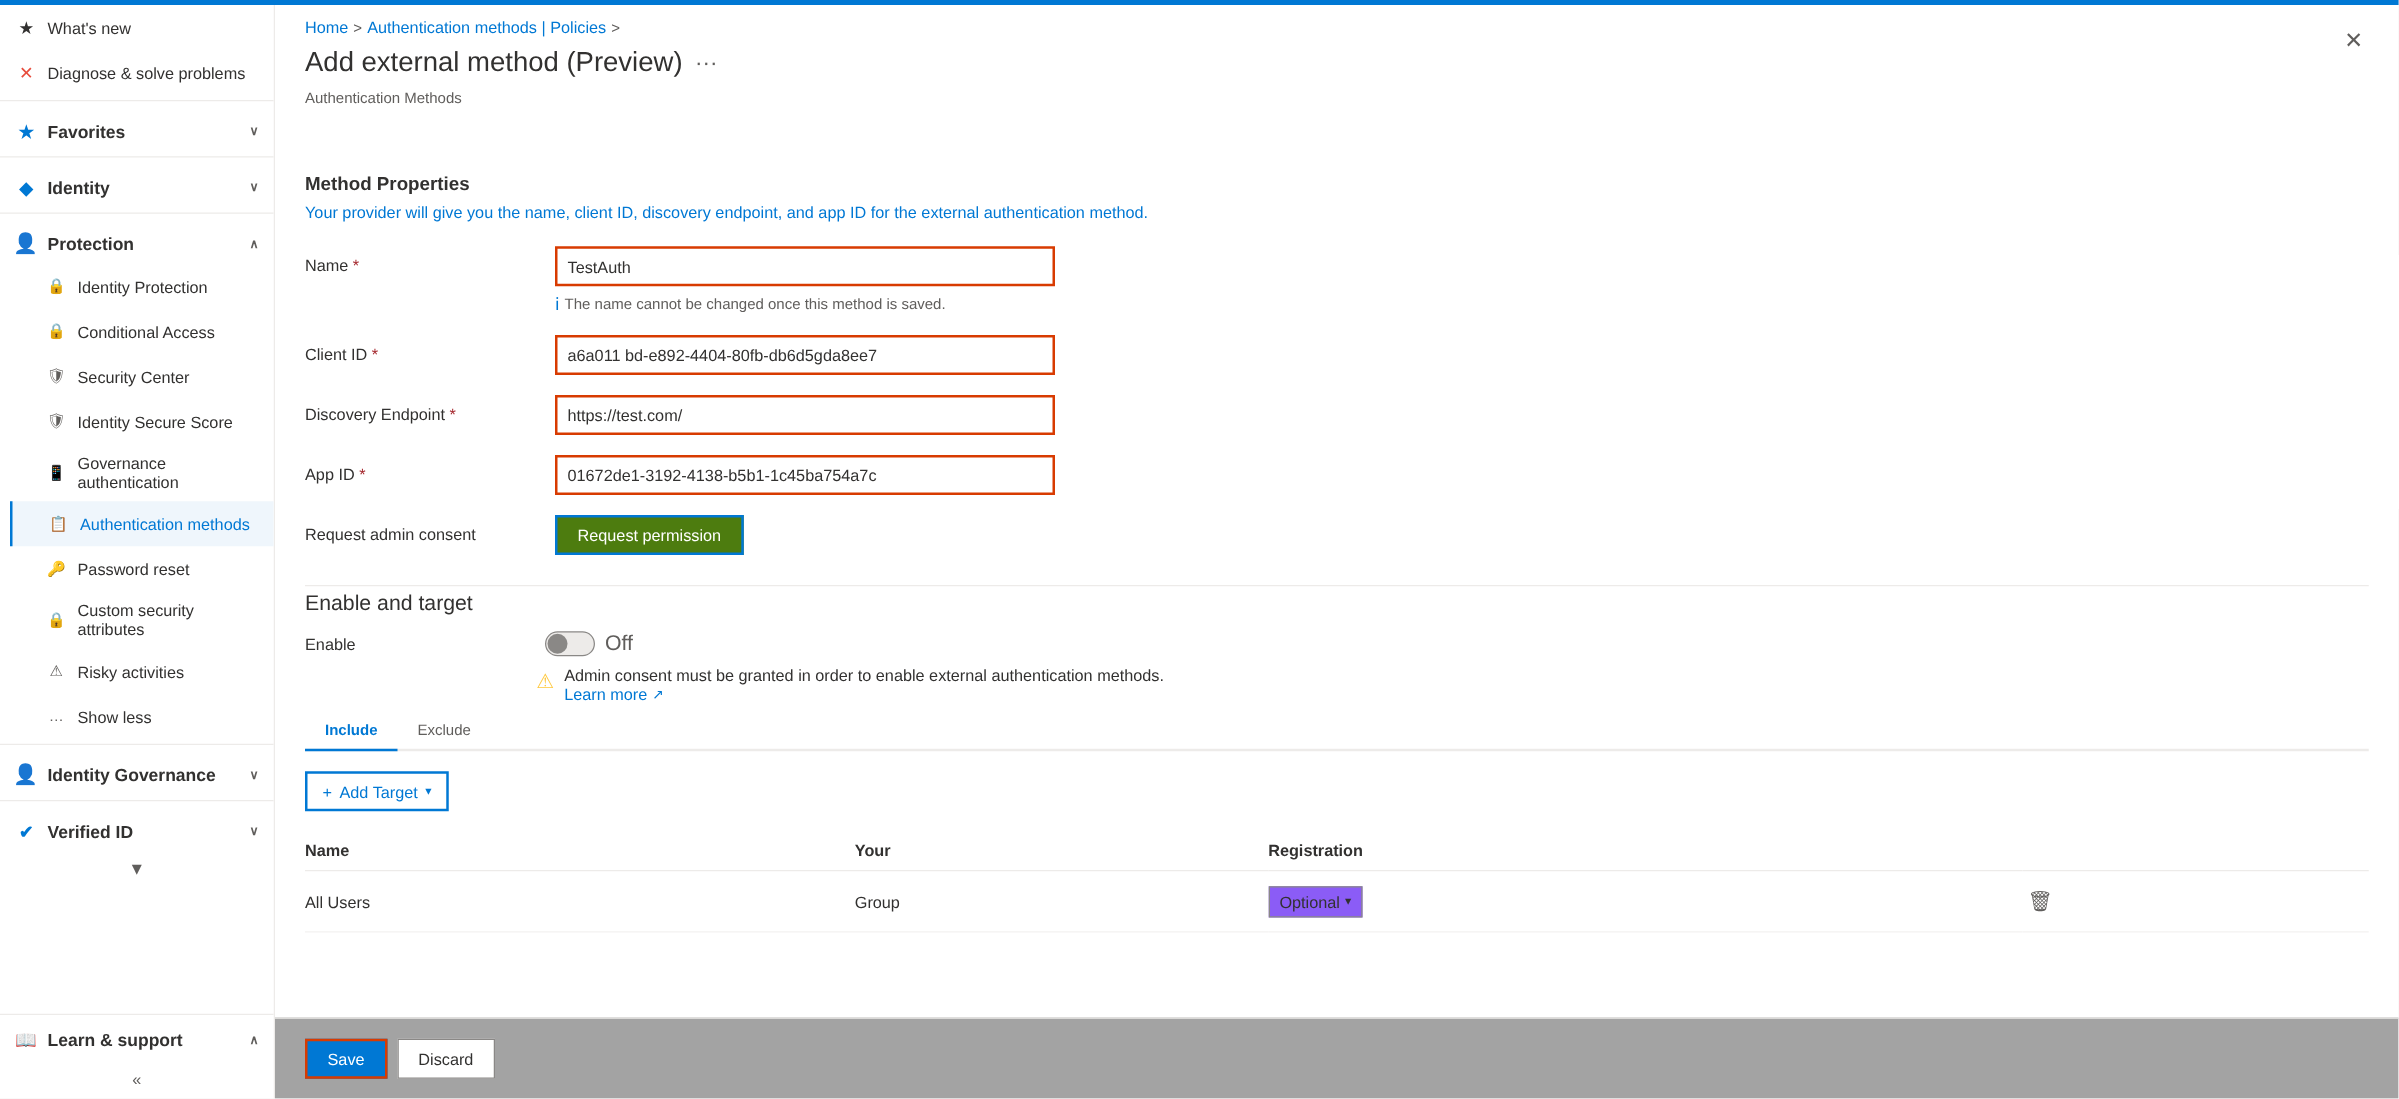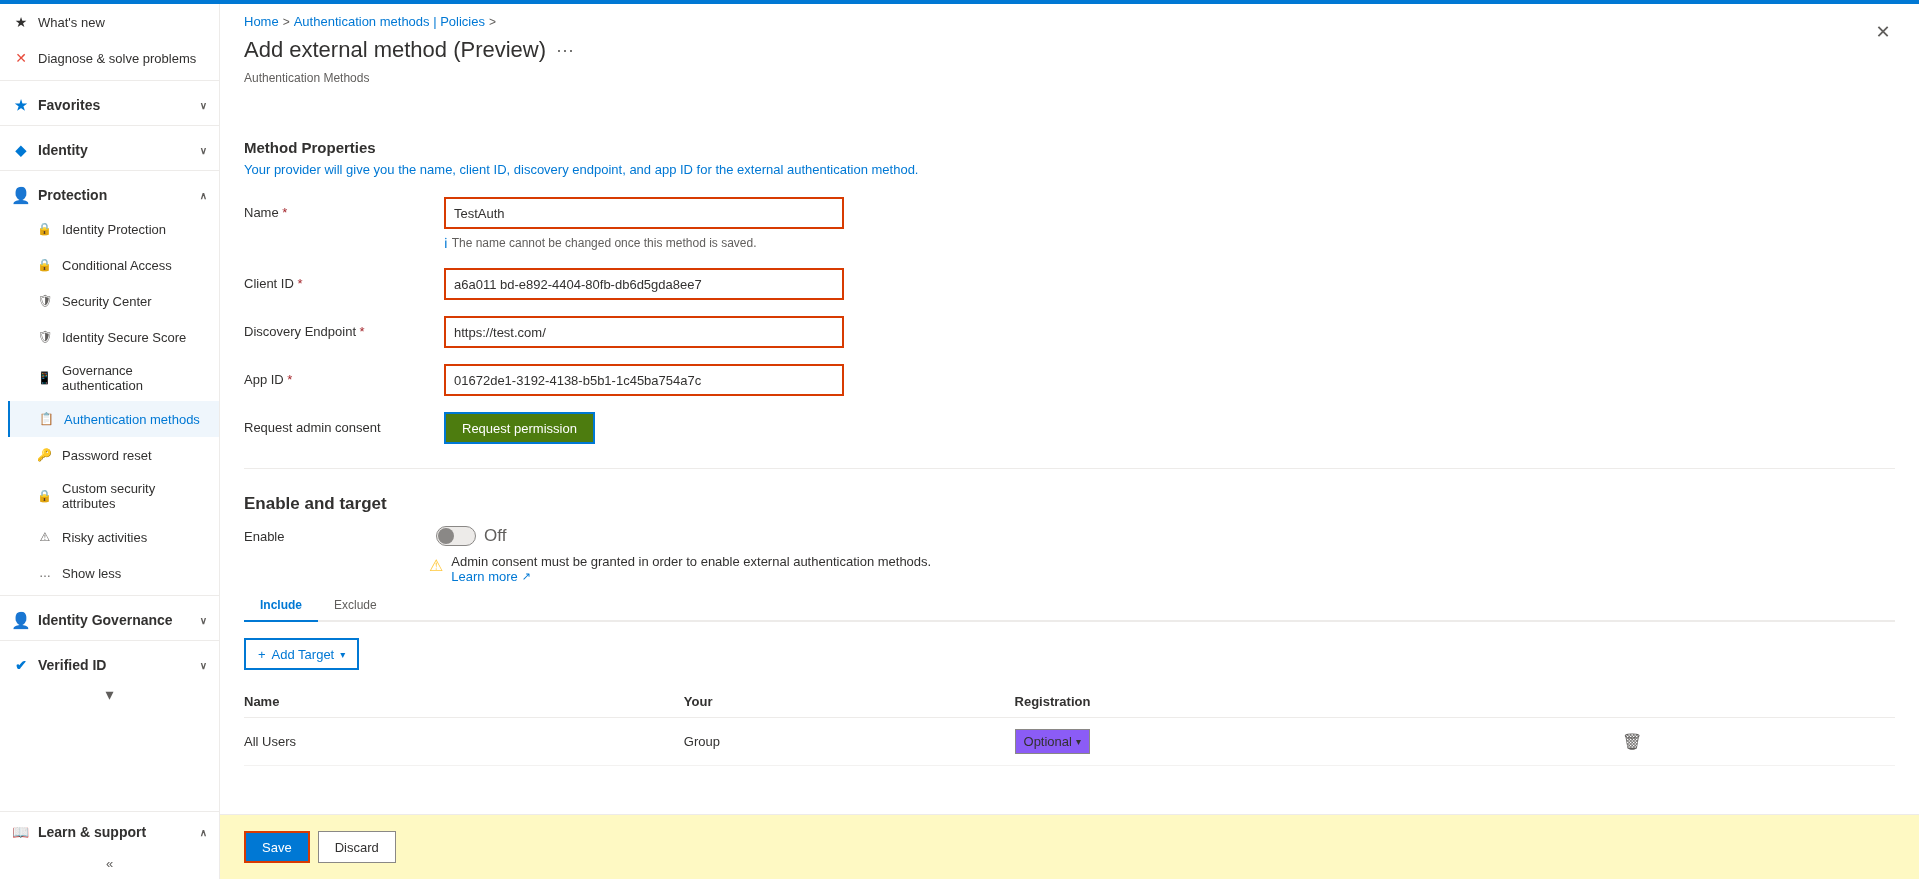--- a/index.html
+++ b/index.html
@@ -53,21 +53,21 @@
     .form-input { width: 100%; height: 32px; border: 2px solid #d83b01; padding: 0 8px; font-size: 13px; color: #323130; outline: none; }
     .input-hint { font-size: 12px; color: #605e5c; margin-top: 4px; display: flex; align-items: center; gap: 4px; }
     .info-icon { color: #0078d4; font-size: 14px; }
 
     .btn { height: 32px; padding: 0 16px; border: 1px solid; cursor: pointer; font-size: 13px; display: inline-flex; align-items: center; justify-content: center; }
     .btn-primary { background: #0078d4; color: #fff; border-color: #0078d4; }
     .btn-secondary { background: #fff; color: #323130; border-color: #8a8886; padding-left: 16px; }
     .btn-outline-blue { background: #fff; color: #0078d4; border: 2px solid #0078d4; }
 
     .enable-section { margin-bottom: 20px; }
-    .enable-section-title { font-size: 17px; font-weight: 700; margin-bottom: 12px; border-top: 1px solid #edebe9; padding-top: 25px; }
+    .enable-section-title { font-size: 17px; font-weight: 400; margin-bottom: 12px; border-top: 1px solid #edebe9; padding-top: 4px; }
 
     .toggle-row { display: flex; align-items: center; gap: 12px; margin-bottom: 8px; }
     .toggle-label { font-size: 13px; color: #323130; width: 180px; }
     .toggle { display: flex; align-items: center; gap: 8px; }
     .toggle-track { width: 40px; height: 20px; background: #edebe9; border-radius: 10px; position: relative; cursor: pointer; border: 1px solid #8a8886; }
     .toggle-thumb { width: 16px; height: 16px; background: #8a8886; border-radius: 50%; position: absolute; top: 1px; left: 1px; transition: left 0.2s; }
     .toggle-state { font-size: 17px; color: #605e5c; }
 
     .warning-row { display: flex; align-items: flex-start; gap: 8px; margin-bottom: 6px; padding-left: 0; }
     .warning-icon { color: #ffc83d; font-size: 16px; margin-top: 2px; flex-shrink: 0; }
@@ -80,21 +80,21 @@
     .tab.active { color: #0078d4; border-bottom-color: #0078d4; font-weight: 600; }
 
     .add-target-btn { display: inline-flex; align-items: center; gap: 6px; height: 32px; padding: 0 12px; border: 2px solid #0078d4; background: #fff; color: #0078d4; font-size: 13px; cursor: pointer; margin-bottom: 16px; }
 
     .table { width: 100%; border-collapse: collapse; }
     .table th { text-align: left; font-size: 13px; font-weight: 600; color: #323130; padding: 8px 12px 8px 0; border-bottom: 1px solid #edebe9; }
     .table td { padding: 10px 12px 10px 0; font-size: 13px; color: #323130; border-bottom: 1px solid #f3f2f1; vertical-align: middle; }
     .table .reg-dropdown { display: inline-flex; align-items: center; gap: 4px; border: 1px solid #8a8886; padding: 4px 8px; background: #8b5cf6; font-size: 13px; color: #323130; cursor: pointer; }
     .delete-btn { background: none; border: none; cursor: pointer; color: #605e5c; font-size: 16px; padding: 4px; }
 
-    .footer-bar { padding: 16px 24px; display: flex; gap: 8px; border-top: 1px solid #edebe9; background: #fef9c3; }
+    .footer-bar { padding: 16px 24px; display: flex; gap: 8px; border-top: 1px solid #edebe9; background: #a3a3a3; }
 
     
     .sidebar-scroll { flex: 1; overflow-y: auto; }
   </style>
 </head>
 <body>
 
 <div class="top-bar"></div>
 
 <div class="app-container">

